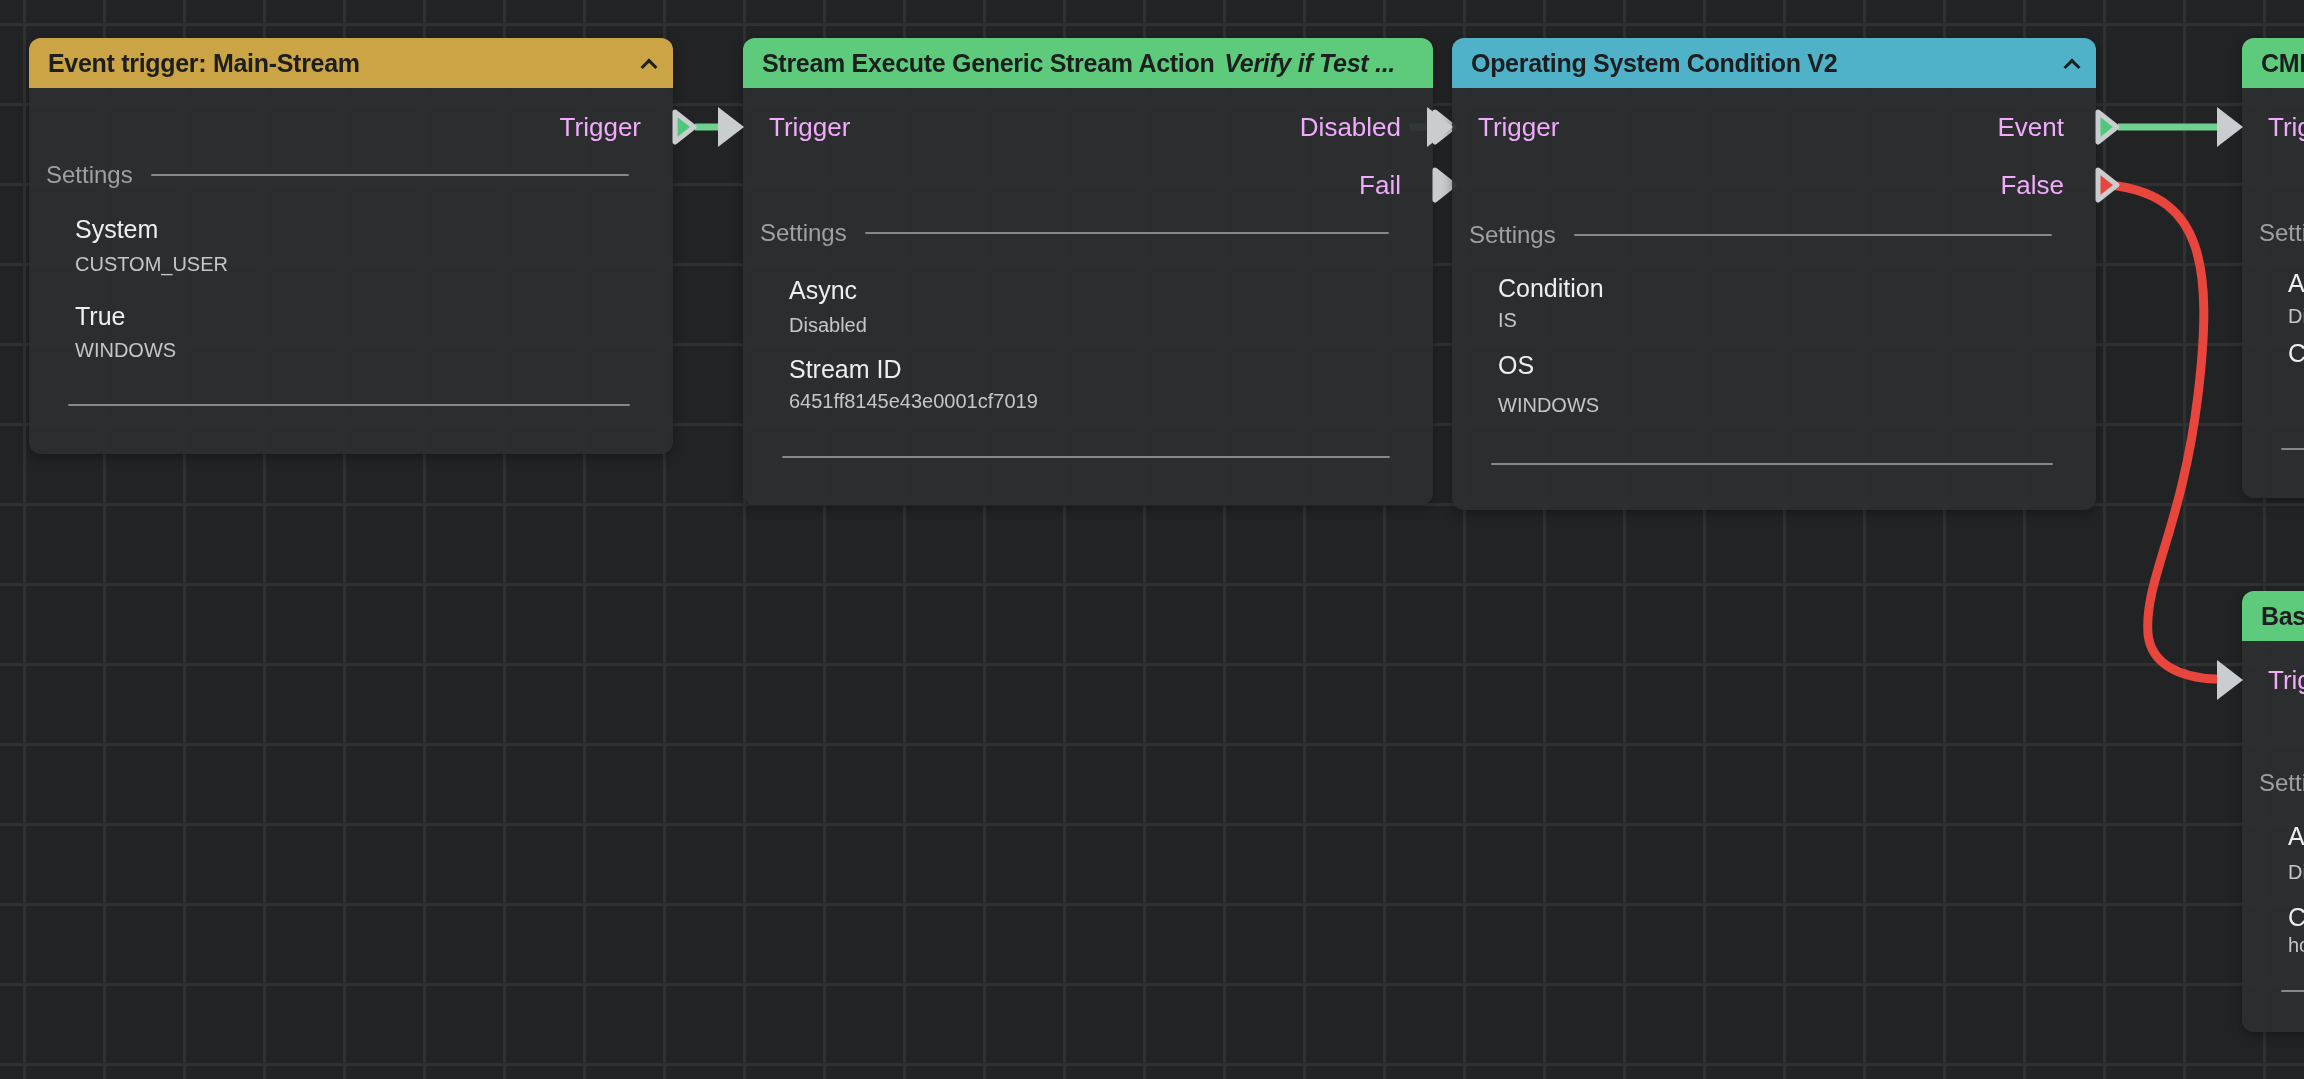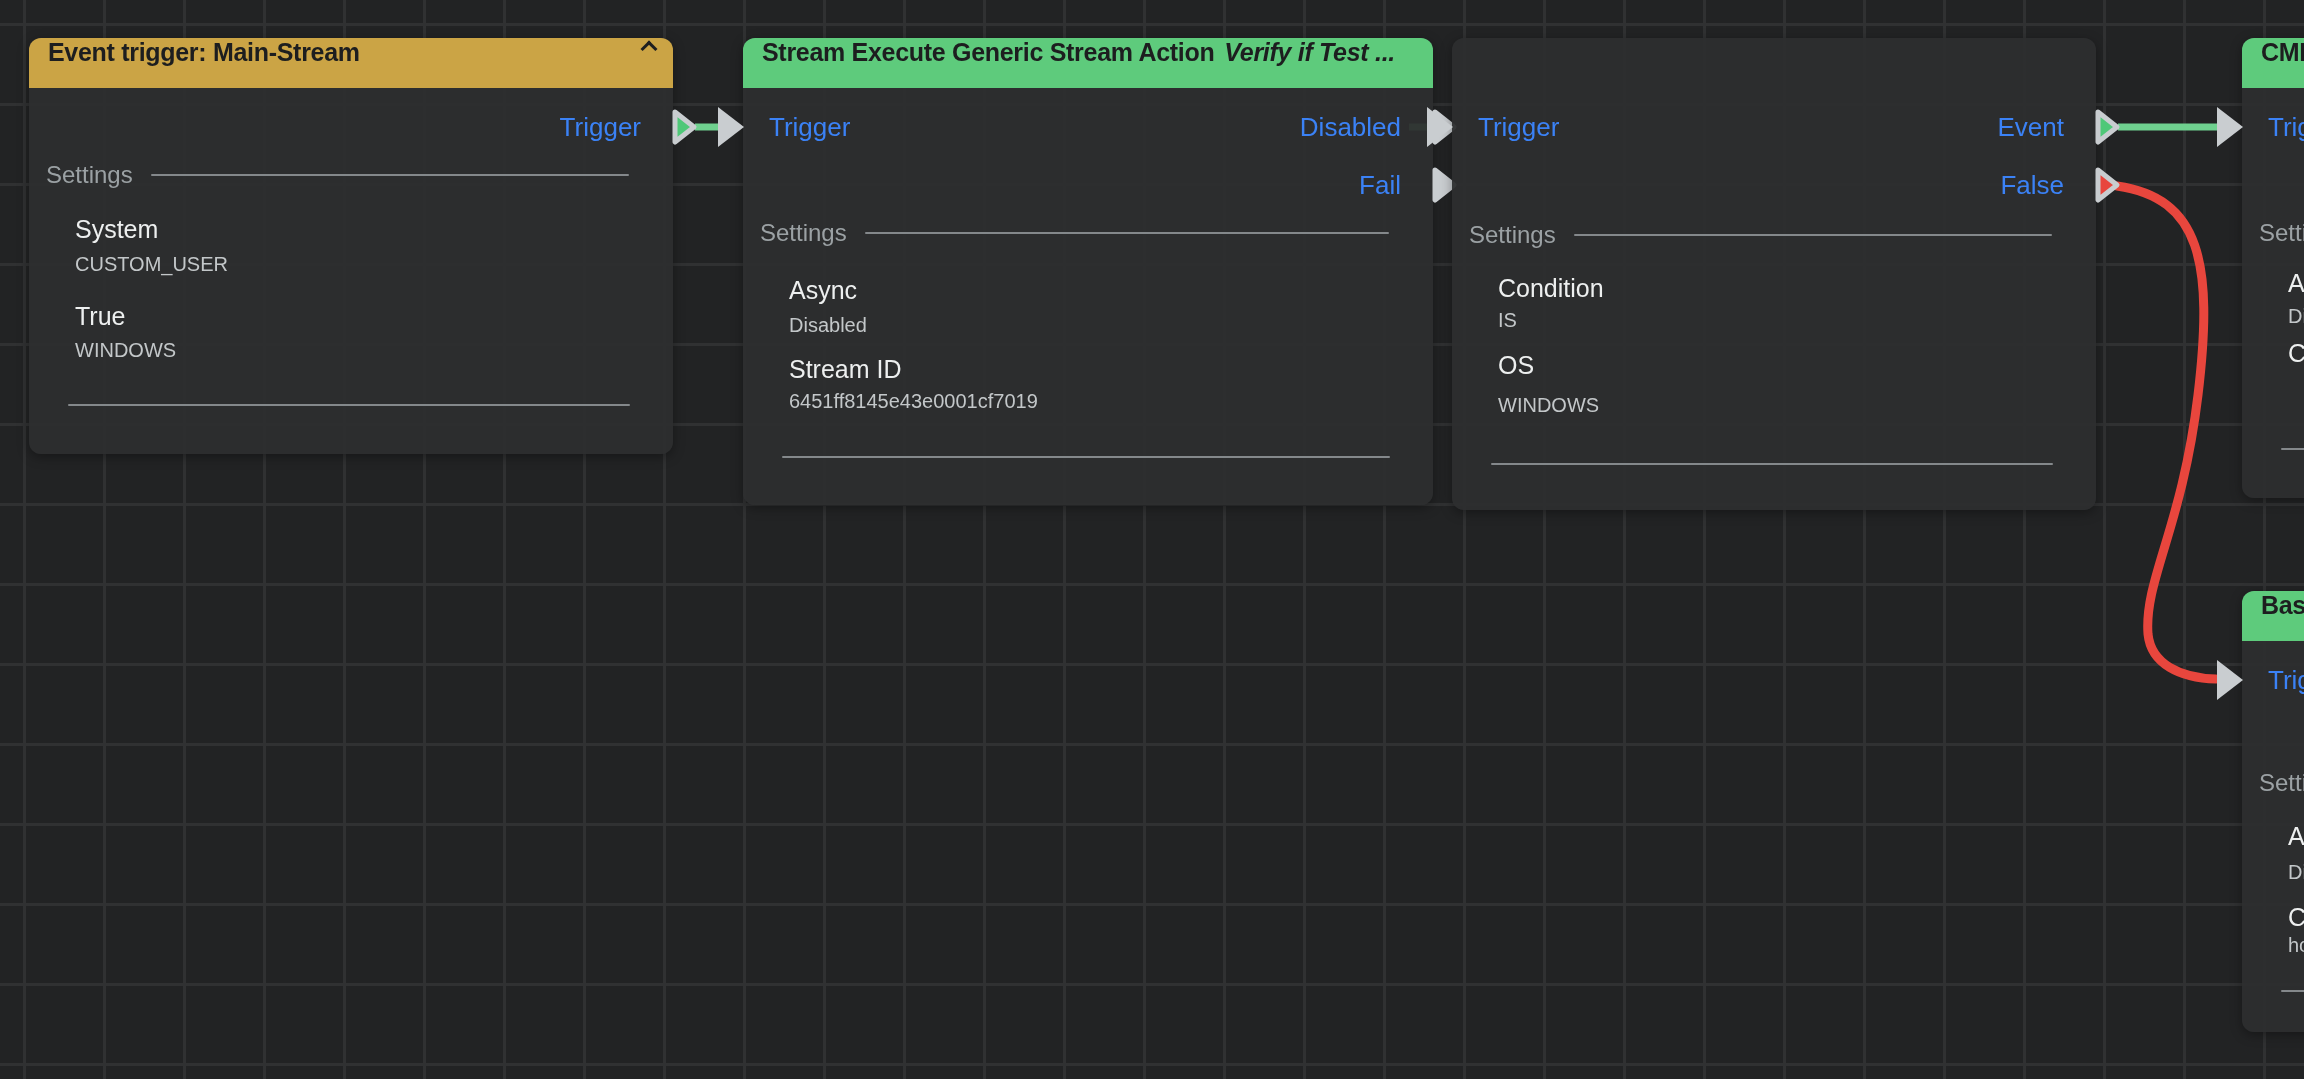--- a/index.html
+++ b/index.html
@@ -16,32 +16,32 @@
   .wires{position:absolute;left:0;top:0;width:2304px;height:1079px;pointer-events:none;z-index:1;}
   .node{
     position:absolute;border-radius:12px;
     background:rgba(45,46,47,0.95);
     box-shadow:0 3px 12px rgba(0,0,0,0.35);
     z-index:2;
   }
   .header{
     position:absolute;left:0;right:0;top:0;height:50px;
     border-radius:12px 12px 0 0;
-    display:flex;
+    display:flex;align-items:center;
     padding:0 16px 0 19px;box-sizing:border-box;
     overflow:hidden;
   }
   .title{font-size:25px;font-weight:600;color:#1d1e1f;white-space:nowrap;letter-spacing:-0.3px;}
   .title-em{font-size:25px;font-weight:600;font-style:italic;color:#1d1e1f;white-space:nowrap;margin-left:10px;letter-spacing:-0.3px;}
   .caret{width:16px;height:14px;position:relative;flex-shrink:0;margin-left:auto;}
   .caret::before{
     content:"";position:absolute;left:2px;top:5px;width:9px;height:9px;
     border-top:3px solid #1e1f20;border-left:3px solid #1e1f20;transform:rotate(45deg);
   }
-  .port{position:absolute;height:34px;line-height:34px;font-size:26px;color:#3b82f6;white-space:nowrap;}
+  .port{position:absolute;height:34px;line-height:34px;font-size:26px;color:#f0abfc;white-space:nowrap;}
   .port.in{left:0;padding-left:26px;}
   .port.out{right:0;padding-right:32px;}
   .tri{position:absolute;top:50%;transform:translateY(-50%);}
   .port.in  .tri{left:-28px;}
   .port.out .tri{right:-25px;}
   .settings{position:absolute;left:17px;right:44px;height:30px;display:flex;align-items:center;}
   .s-label{font-size:24px;color:#9ba1a4;white-space:nowrap;}
   .s-line{flex:1;height:2px;background:#84888b;margin-left:18px;border-radius:1px;}
   .item-label{position:absolute;left:46px;height:30px;line-height:30px;font-size:25px;color:#edefef;white-space:nowrap;}
   .item-value{position:absolute;left:46px;height:26px;line-height:26px;font-size:20px;color:#c3c7c9;white-space:nowrap;}
@@ -117,20 +117,24 @@
       <span class="s-line"></span>
     </div>
     <div class="item-label" style="top:237px">Async</div>
     <div class="item-value" style="top:274px">Disabled</div>
     <div class="item-label" style="top:316px">Stream ID</div>
     <div class="item-value" style="top:350px">6451ff8145e43e0001cf7019</div>
     <div class="bottom-line" style="top:418px"></div>
   </div>
 
   <div class="node" id="n-os">
+    <div class="header" style="background: rgb(79, 178, 201);">
+      <span class="title">Operating System Condition V2</span>
+      <span class="caret"></span>
+    </div>
     <div class="port in" style="top:72px">
       <svg class="tri" width="32" height="46">
         <polygon points="3,3 29,23 3,43" fill="#c9cdd0"></polygon>
       </svg>
       <span>Trigger</span>
     </div>
     <div class="port out" style="top:72px">
       <span>Event</span>
       <svg class="tri" width="26" height="38">
         <polygon points="3,4 22,19 3,34" stroke-width="5" stroke-linejoin="round" fill="#4fc878" stroke="#c9cdd0"></polygon>

